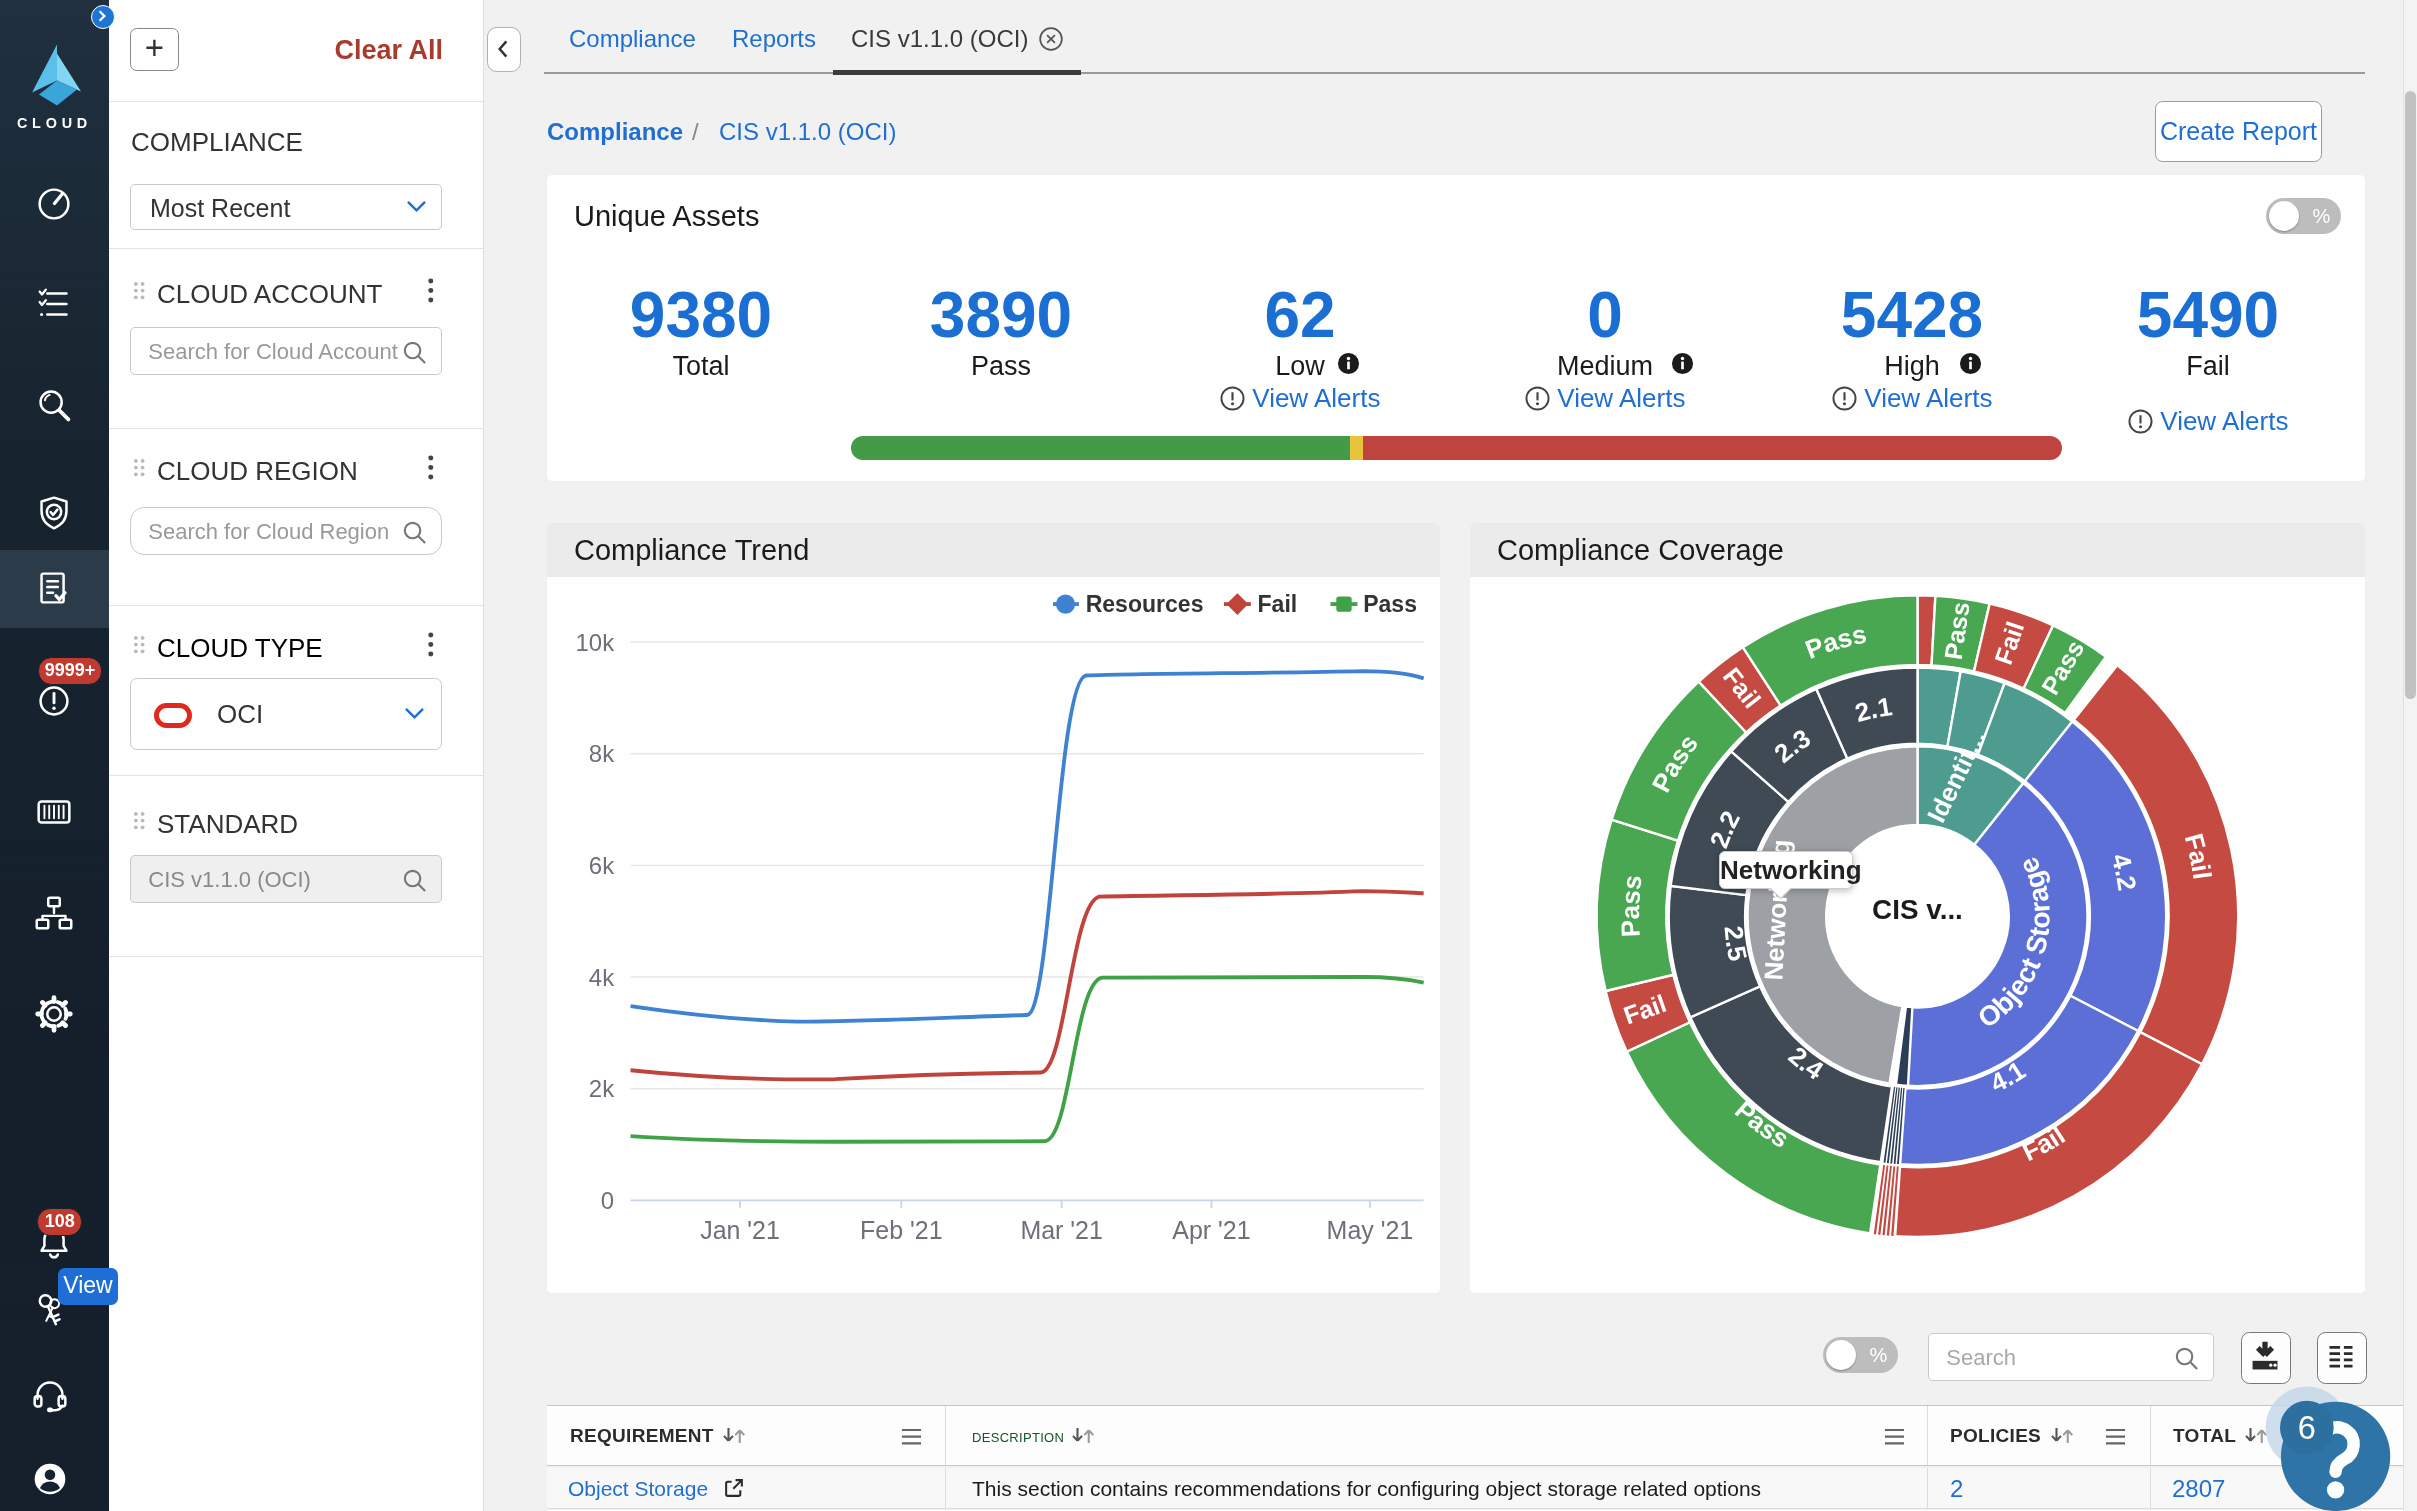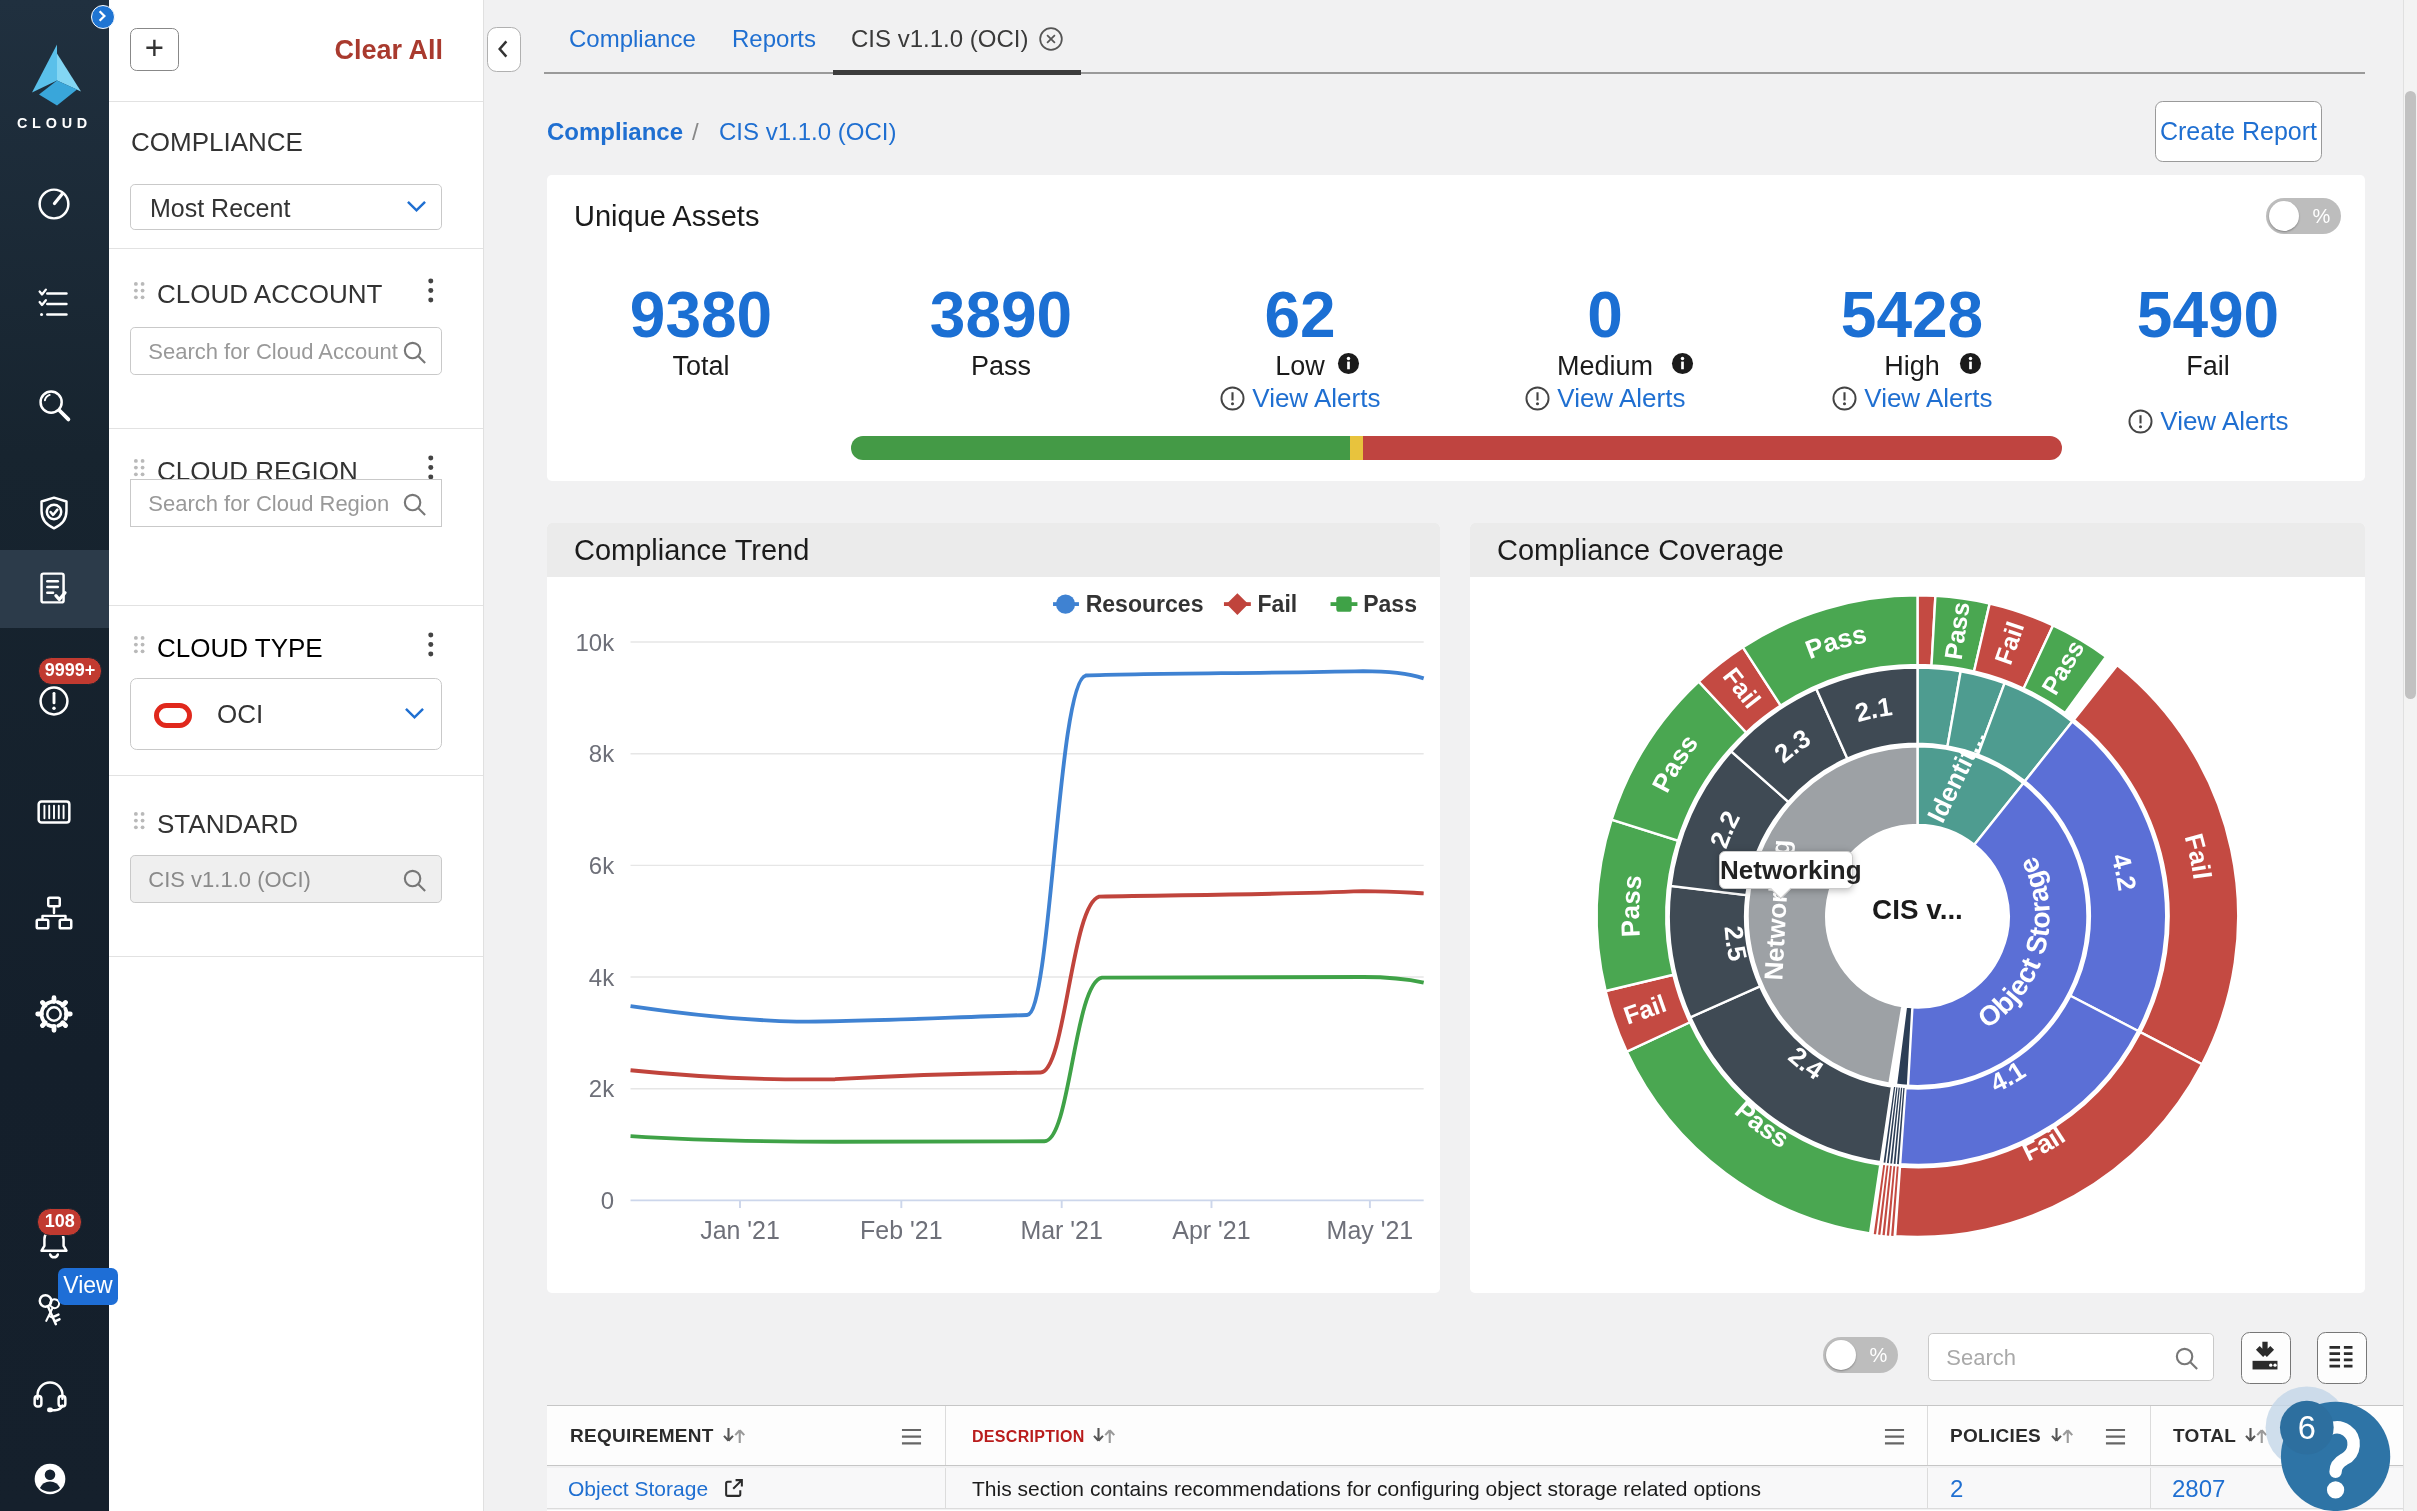--- a/index.html
+++ b/index.html
@@ -144,21 +144,21 @@
       <circle cx="10" cy="10" r="2" fill="#b9b9b9"></circle>
       <circle cx="3" cy="17" r="2" fill="#b9b9b9"></circle>
       <circle cx="10" cy="17" r="2" fill="#b9b9b9"></circle>
     </svg>
   <div class="abs" style="left:48px;top:456px;font-size:26px;color:#333">CLOUD REGION</div>
   <svg style="position:absolute;left:317px;top:454px" width="9.6" height="27" viewBox="0 0 10 28">
       <circle cx="5" cy="4" r="2.6" fill="#444"></circle>
       <circle cx="5" cy="14" r="2.6" fill="#444"></circle>
       <circle cx="5" cy="24" r="2.6" fill="#444"></circle>
     </svg>
-  <div style="position:absolute;left:21px;top:479px;width:312px;height:48px;background:#fff;border:1.4px solid #c9c9c9;border-radius:0;box-sizing:border-box">
+  <div style="position:absolute;left:21px;top:507px;width:312px;height:48px;background:#fff;border:1.4px solid #c9c9c9;border-radius:14px;box-sizing:border-box">
       <div style="position:absolute;left:17.3px;top:10.6px;font-size:22px;color:#999">Search for Cloud Region</div>
       <svg style="position:absolute;right:13.4px;top:10.6px" width="27" height="27" viewBox="0 0 28 28">
         <circle cx="12" cy="12" r="8" fill="none" stroke="#777" stroke-width="2.2"></circle>
         <path d="M18 18 L25 25" stroke="#777" stroke-width="2.2"></path>
       </svg>
     </div>
   <div class="abs" style="left:0;top:605px;width:100%;border-top:1.4px solid #e2e2e2"></div>
   <svg style="position:absolute;left:24px;top:635px" width="16.3" height="23" viewBox="0 0 17 24">
       <circle cx="3" cy="3" r="2" fill="#b9b9b9"></circle>
       <circle cx="10" cy="3" r="2" fill="#b9b9b9"></circle>
@@ -449,21 +449,21 @@
   </div>
 
   <div class="abs" style="left:64px;top:1405px;width:1865px;height:61px;background:#fdfdfd;border-top:1.4px solid #c6c6c6;border-bottom:1.4px solid #c6c6c6">
     <div class="abs" style="left:23px;top:19px;font-size:19px;font-weight:bold;color:#2b2b2b;letter-spacing:0.3px">REQUIREMENT <svg width="31" height="21" viewBox="0 0 40 28" style="vertical-align:-3.8px">
           <path d="M12 4 v16 M12 21 l-6-6.5 M12 21 l6-6.5" stroke="#555" stroke-width="2.8" fill="none"></path>
           <path d="M27 24 v-16 M27 7 l-6 6.5 M27 7 l6 6.5" stroke="#9a9a9a" stroke-width="2.8" fill="none"></path>
         </svg></div>
     <div class="abs" style="left:354px;top:22px"><svg width="21" height="17.3" viewBox="0 0 22 18">
           <path d="M1 2 h20 M1 9 h20 M1 16 h20" stroke="#666" stroke-width="2.2"></path>
         </svg></div>
-    <div class="abs" style="left:425px;top:19px;font-size:16px;font-weight:bold;color:#b91c1c;letter-spacing:0.3px">DESCRIPTION <svg width="31" height="21" viewBox="0 0 40 28" style="vertical-align:-3.8px">
+    <div class="abs" style="left:425px;top:19px;font-size:13px;font-weight:normal;color:#14532d;letter-spacing:0.3px">DESCRIPTION <svg width="31" height="21" viewBox="0 0 40 28" style="vertical-align:-3.8px">
           <path d="M12 4 v16 M12 21 l-6-6.5 M12 21 l6-6.5" stroke="#555" stroke-width="2.8" fill="none"></path>
           <path d="M27 24 v-16 M27 7 l-6 6.5 M27 7 l6 6.5" stroke="#9a9a9a" stroke-width="2.8" fill="none"></path>
         </svg></div>
     <div class="abs" style="left:1337px;top:22px"><svg width="21" height="17.3" viewBox="0 0 22 18">
           <path d="M1 2 h20 M1 9 h20 M1 16 h20" stroke="#666" stroke-width="2.2"></path>
         </svg></div>
     <div class="abs" style="left:1403px;top:19px;font-size:19px;font-weight:bold;color:#2b2b2b;letter-spacing:0.3px">POLICIES <svg width="31" height="21" viewBox="0 0 40 28" style="vertical-align:-3.8px">
           <path d="M12 4 v16 M12 21 l-6-6.5 M12 21 l6-6.5" stroke="#555" stroke-width="2.8" fill="none"></path>
           <path d="M27 24 v-16 M27 7 l-6 6.5 M27 7 l6 6.5" stroke="#9a9a9a" stroke-width="2.8" fill="none"></path>
         </svg></div>

